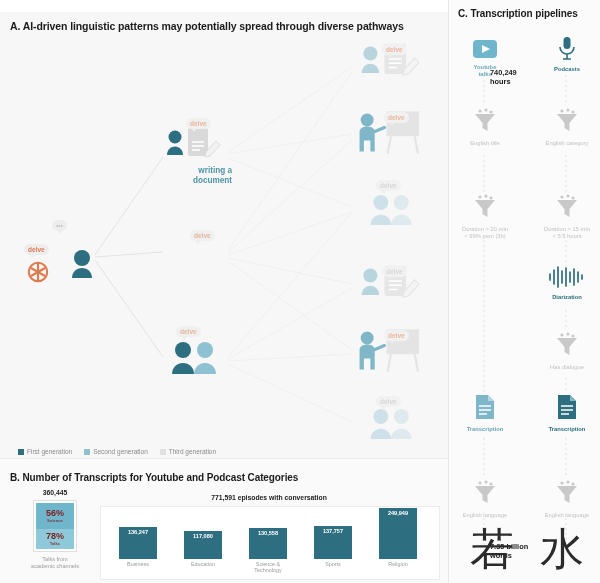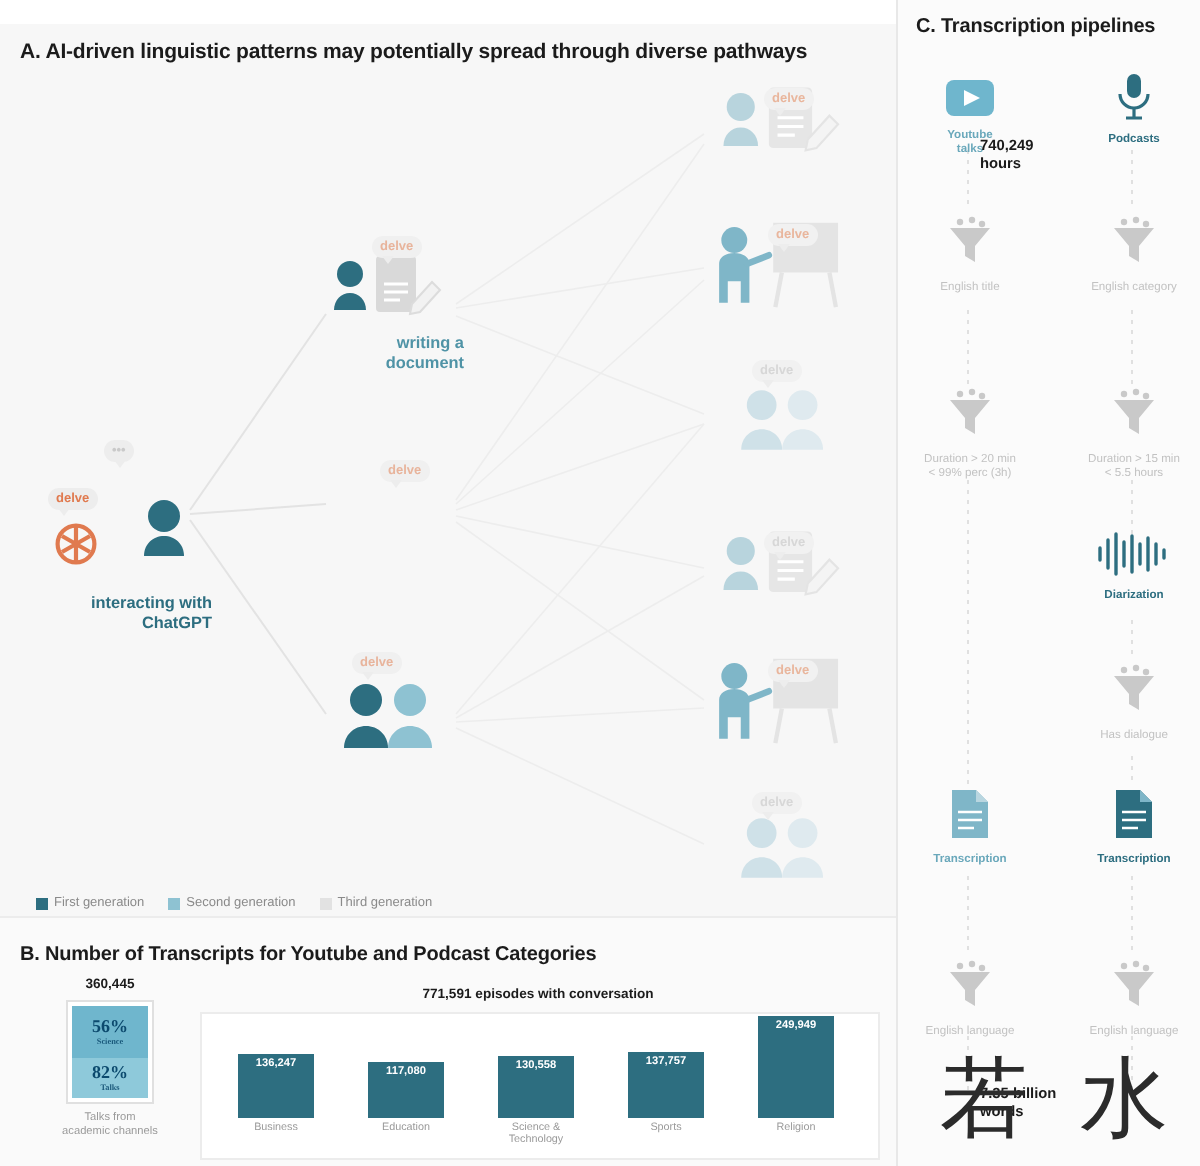--- a/index.html
+++ b/index.html
@@ -53,22 +53,22 @@
   #legendA{position:absolute;left:18px;top:436px;display:flex;gap:12px;align-items:center;}
   .lg{display:flex;align-items:center;gap:3px;font-size:6.5px;color:#8a8a8a;}
   .sw{width:6px;height:6px;display:inline-block;}
 
   
   #legendB{position:absolute;right:8px;top:474px;display:flex;gap:9px;align-items:center;}
   .lgb{display:flex;align-items:center;gap:3px;font-size:6.5px;color:#7a7a7a;}
 
   #stack{position:absolute;left:33px;top:500px;width:44px;height:52px;
     border:1px solid #e0e0e0;background:#fff;padding:2px;box-sizing:border-box;}
-  .seg{width:100%;box-sizing:border-box;color:#0c4a6e;font-weight:bold;
-    display:flex;flex-direction:column;align-items:center;justify-content:center;font-family:Liberation Serif, serif;}
+  .seg{width:100%;box-sizing:border-box;color:#7f1d1d;font-weight:bold;
+    display:flex;flex-direction:column;align-items:center;justify-content:center;}
   .seg .pct{font-size:9px;line-height:10px;}
   .seg .sub{font-size:4.2px;line-height:5px;opacity:.85;}
   #stackTotal{position:absolute;left:33px;top:489px;width:44px;text-align:center;
     font-size:6.8px;font-weight:bold;color:#1b1b1b;}
   #stackCap{position:absolute;left:18px;top:556px;width:74px;text-align:center;
     font-size:5.6px;color:#9a9a9a;line-height:6.5px;white-space:pre-line;}
 
   #barsBox{position:absolute;left:100px;top:506px;width:338px;height:72px;
     border:1px solid #ececec;background:#fff;}
   #barsTotal{position:absolute;left:100px;top:494px;width:338px;text-align:center;
@@ -123,22 +123,20 @@
 
   <div class="node" id="srcNode" style="left:14px;top:232px;width:92px;">
     <svg width="92" height="46" viewBox="0 0 92 46">
       <circle cx="68" cy="14" r="8" fill="#2d6e80"></circle>
       <path d="M58 34c0-6 4.5-10 10-10s10 4 10 10z" fill="#2d6e80"></path>
       <g transform="translate(14,18)" fill="none" stroke="#e07a4f" stroke-width="2.1">
         <circle cx="10" cy="10" r="9.2"></circle>
         <path d="M3 6 L17 14 M3 14 L17 6 M10 1 L10 19"></path>
       </g>
     </svg>
-    <div class="label">interacting with
-ChatGPT</div>
   </div>
   <div class="bubble" style="left:24px;top:232px;">delve</div>
   <div class="bubble" style="left:52px;top:208px;border-radius:9px;color:#c9c9c9;">•••</div>
 
   <div class="node g2" style="left:158px;top:114px;width:74px;">
     <svg width="74" height="34" viewBox="0 0 74 34">
       <circle cx="17" cy="11" r="6.5" fill="#2d6e80"></circle>
       <path d="M9 29c0-5 3.6-8.5 8-8.5s8 3.5 8 8.5z" fill="#2d6e80"></path>
       <rect x="30" y="2" width="20" height="28" rx="2" fill="#d9d9d9"></rect>
       <g stroke="#fff" stroke-width="1.4">
@@ -262,21 +260,21 @@
   </div>
 </div>
 
 <div id="stackTotal">360,445</div>
 <div id="stack">
   <div class="seg" style="height:56%;background:#6fb6cd;">
     <span class="pct">56%</span>
     <span class="sub">Science</span>
   </div>
   <div class="seg" style="height:44%;background:#8ec9da;">
-    <span class="pct">82%</span>
+    <span class="pct">78%</span>
     <span class="sub">Talks</span>
   </div>
 </div>
 <div id="stackCap">Talks from
 academic channels</div>
 
 <div id="barsTotal">771,591 episodes with conversation</div>
 <div id="barsBox">
   <div class="barcol" style="left:18px;width:38px;">
     <div class="bar" style="height:32px;">

